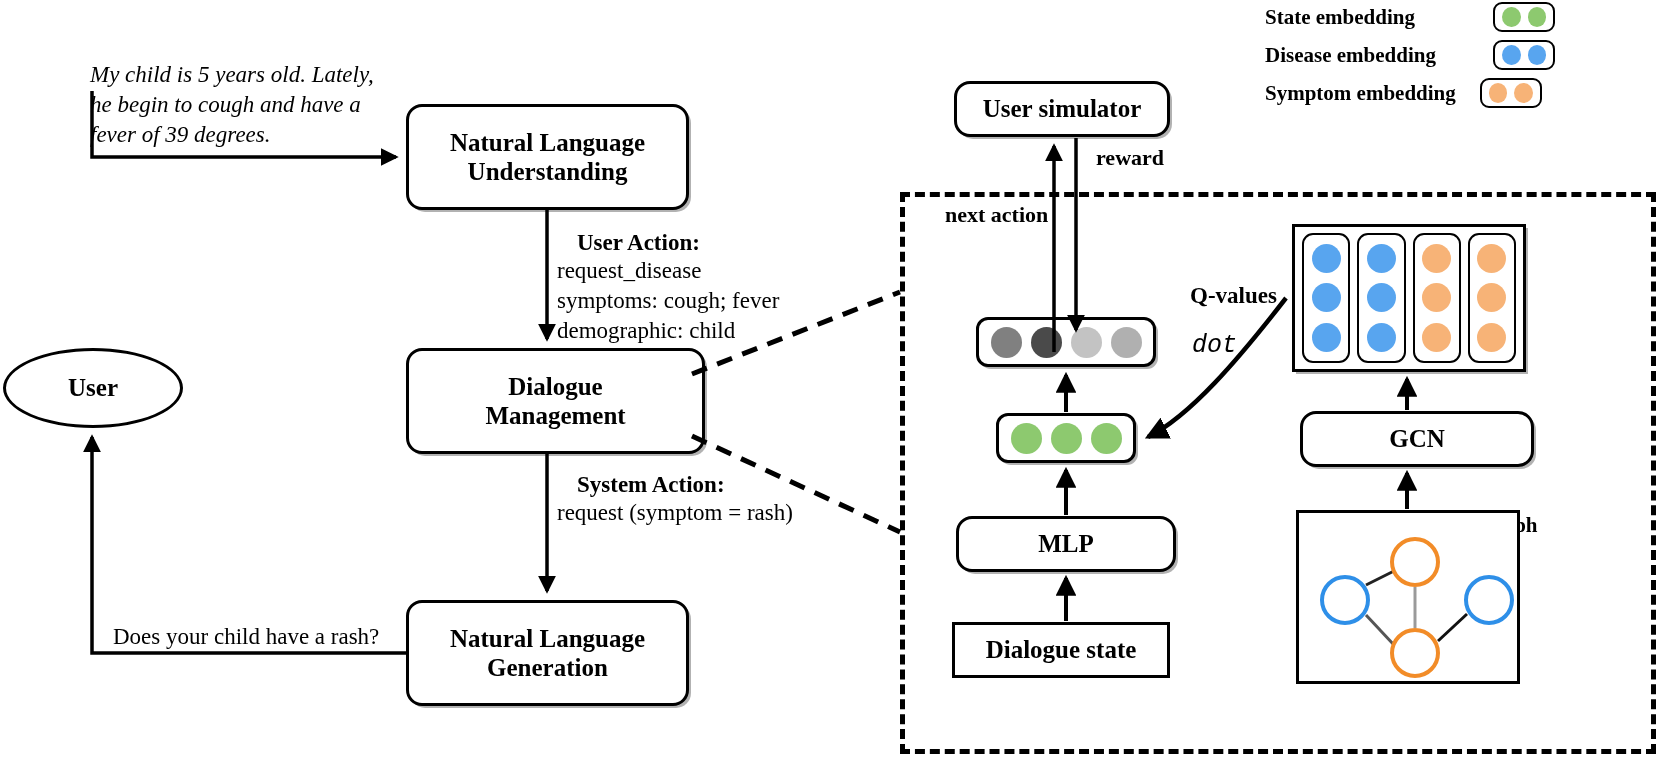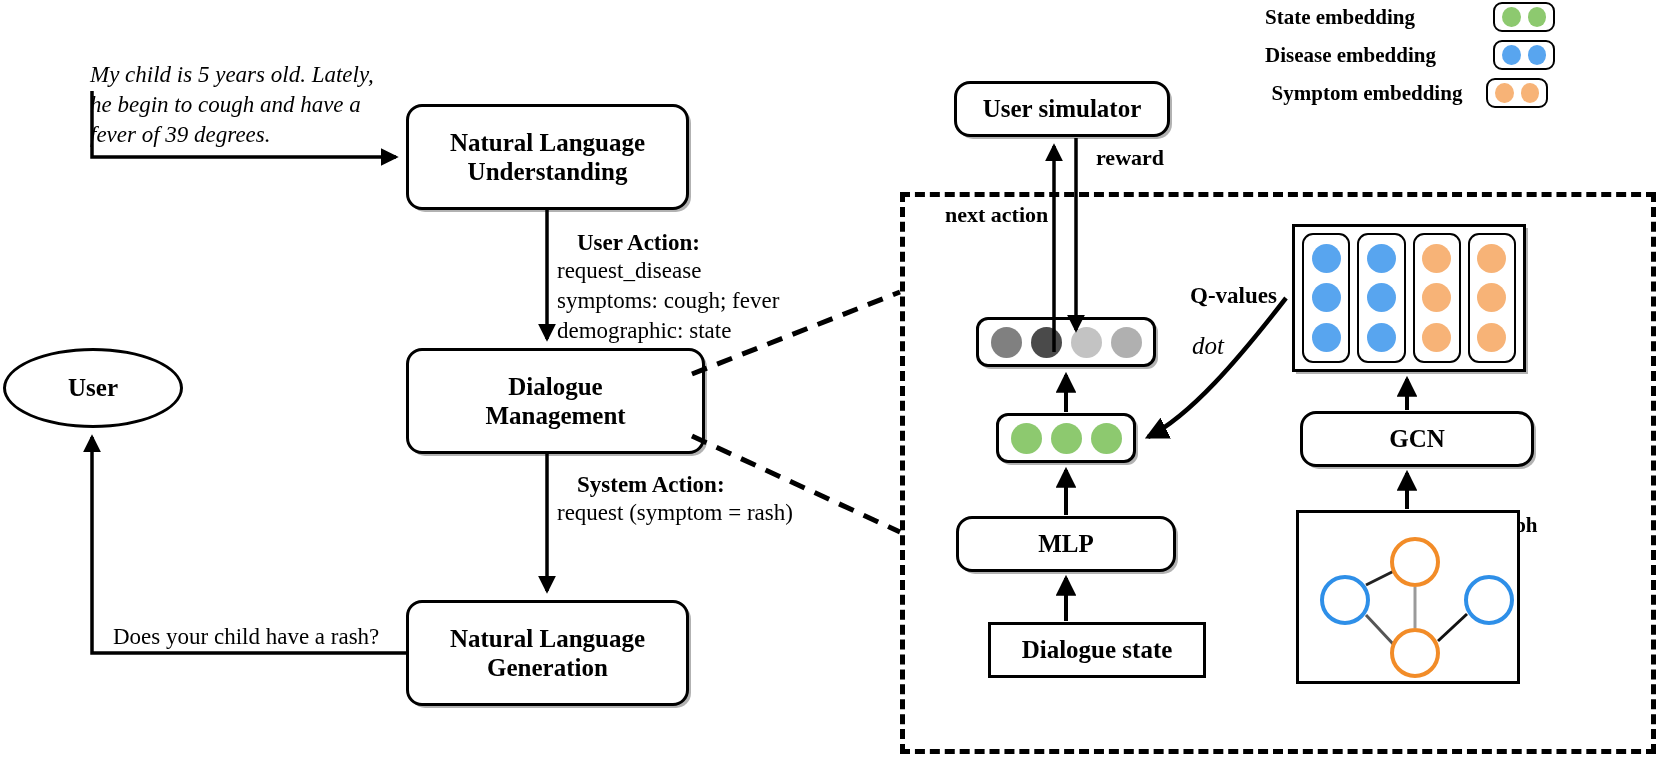--- a/index.html
+++ b/index.html
@@ -23,21 +23,21 @@
   .ellipse{
     position:absolute; box-sizing:border-box;
     border:3px solid #000; border-radius:50%; background:#fff;
     display:flex; align-items:center; justify-content:center;
     font-weight:bold;
   }
 
   
   .txt{ position:absolute; white-space:pre; line-height:1.30; }
   .bold{ font-weight:bold;padding-left:20px; }
-  .ital{ font-style:italic; }
+  .ital{ font-style:italic;font-family:Liberation Mono, monospace; }
 
   
   .pill{
     position:absolute; box-sizing:border-box;
     border:3px solid #000; border-radius:12px; background:#fff;
     display:flex; align-items:center; justify-content:center; gap:9px;
     box-shadow:3px 3px 0 -1px rgba(0,0,0,.30);
   }
   .dot{ border-radius:50%; }
 
@@ -92,36 +92,36 @@
 </div>
 
 <div class="legend-row" style="left:1265px; top:40px; width:290px; height:30px; justify-content:space-between;">
   <span class="legend-label">Disease embedding</span>
   <span class="legend-chip" style="width:62px;height:30px;">
     <span class="dot" style="width:20px;height:20px;background:#58a5ef;"></span>
     <span class="dot" style="width:20px;height:20px;background:#58a5ef;"></span>
   </span>
 </div>
 
-<div class="legend-row" style="left:1265px; top:78px; width:290px; height:30px; justify-content:center;">
+<div class="legend-row" style="left:1265px; top:78px; width:290px; height:30px; justify-content:flex-start;">
   <span class="legend-label">Symptom embedding</span>
   <span class="legend-chip" style="width:62px;height:30px;">
     <span class="dot" style="width:20px;height:20px;background:#f7b377;"></span>
     <span class="dot" style="width:20px;height:20px;background:#f7b377;"></span>
   </span>
 </div>
 
 <div class="txt" style="left:90px; top:60px; font-size:23px;font-style:italic;">My child is 5 years old. Lately,
 he begin to cough and have a
 fever of 39 degrees.</div>
 
 <div class="txt bold" style="left:557px; top:228px; font-size:23px;">User Action:</div>
 <div class="txt" style="left:557px; top:256px; font-size:23px;">request_disease
 symptoms: cough; fever
-demographic: state</div>
+demographic: child</div>
 
 <div class="txt bold" style="left:557px; top:470px; font-size:23px;">System Action:</div>
 <div class="txt" style="left:557px; top:498px; font-size:23px;">request (symptom = rash)</div>
 
 <div class="txt" style="left:113px; top:622px; font-size:23px;">Does your child have a rash?</div>
 
 <div class="ellipse" style="left:3px; top:348px; width:180px; height:80px; font-size:25px;">
   <span>User</span>
 </div>
 
@@ -162,21 +162,21 @@
 <div class="pill" style="left:996px; top:413px; width:140px; height:50px;">
   <span class="dot" style="width:31px;height:31px;background:#8dc96f;"></span>
   <span class="dot" style="width:31px;height:31px;background:#8dc96f;"></span>
   <span class="dot" style="width:31px;height:31px;background:#8dc96f;"></span>
 </div>
 
 <div class="rbox" style="left:956px; top:516px; width:220px; height:56px; font-size:25px;">
   <span>MLP</span>
 </div>
 
-<div class="sqbox" style="left:952px; top:622px; width:218px; height:56px; font-size:25px;margin-left:36px;">
+<div class="sqbox" style="left:952px; top:622px; width:218px; height:56px; font-size:25px;">
   <span>Dialogue state</span>
 </div>
 
 <div class="rbox" style="left:1300px; top:411px; width:234px; height:56px; font-size:25px;">
   <span>GCN</span>
 </div>
 
 <div class="matrix" style="left:1292px; top:224px; width:234px; height:148px;">
   <div class="col" style="width:49px;">
     <span class="dot" style="width:29px;height:29px;background:#58a5ef;"></span>

